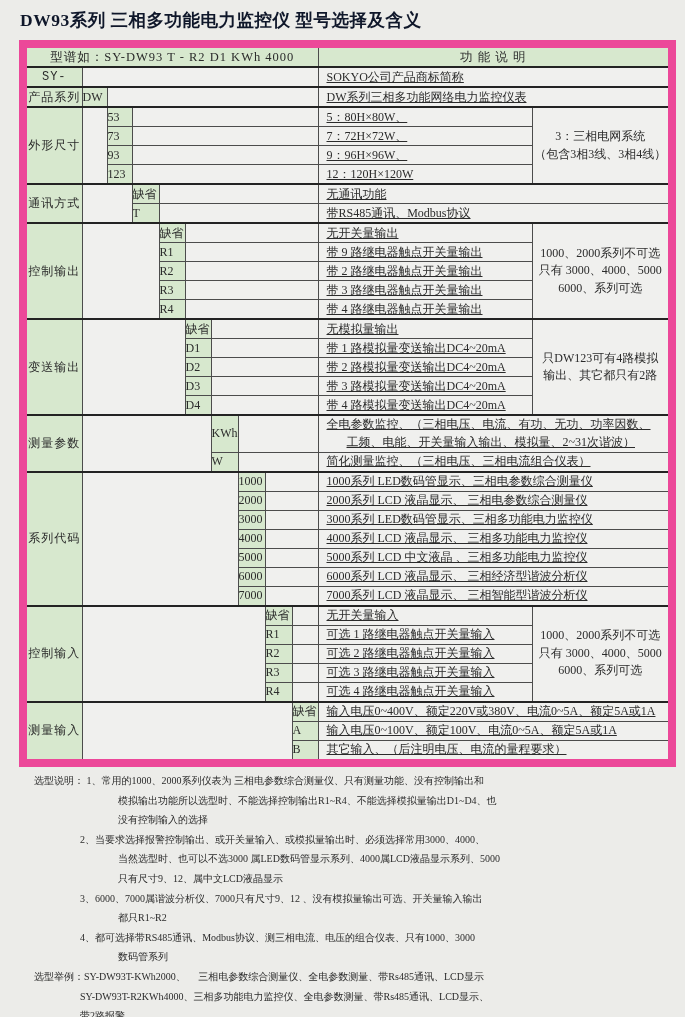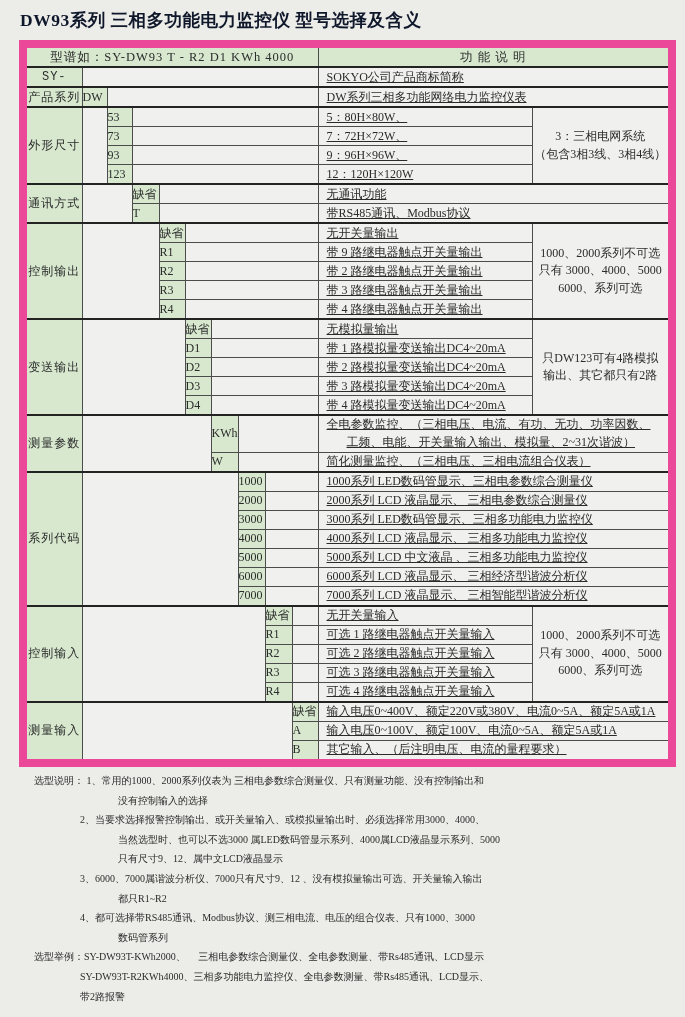--- a/index.html
+++ b/index.html
@@ -272,20 +272,21 @@
       </tr>
       <tr>
         <td class="g code">B</td>
         <td colspan="2" class="desc">其它输入、（后注明电压、电流的量程要求）</td>
       </tr>
     </tbody>
   </table>
 
 <div class="notes">
     <div class="ln i0">选型说明：  1、常用的1000、2000系列仪表为 三相电参数综合测量仪、只有测量功能、没有控制输出和</div>
+    <div class="ln i2">模拟输出功能所以选型时、不能选择控制输出R1~R4、不能选择模拟量输出D1~D4、也</div>
     <div class="ln i2">没有控制输入的选择</div>
     <div class="ln i1">2、当要求选择报警控制输出、或开关量输入、或模拟量输出时、必须选择常用3000、4000、</div>
     <div class="ln i2">当然选型时、也可以不选3000 属LED数码管显示系列、4000属LCD液晶显示系列、5000</div>
     <div class="ln i2">只有尺寸9、12、属中文LCD液晶显示</div>
     <div class="ln i1">3、6000、7000属谐波分析仪、7000只有尺寸9、12 、没有模拟量输出可选、开关量输入输出</div>
     <div class="ln i2">都只R1~R2</div>
     <div class="ln i1">4、都可选择带RS485通讯、Modbus协议、测三相电流、电压的组合仪表、只有1000、3000</div>
     <div class="ln i2">数码管系列</div>
     <div class="ln i0">选型举例：SY-DW93T-KWh2000、　 三相电参数综合测量仪、全电参数测量、带Rs485通讯、LCD显示</div>
     <div class="ln i1">SY-DW93T-R2KWh4000、三相多功能电力监控仪、全电参数测量、带Rs485通讯、LCD显示、</div>

